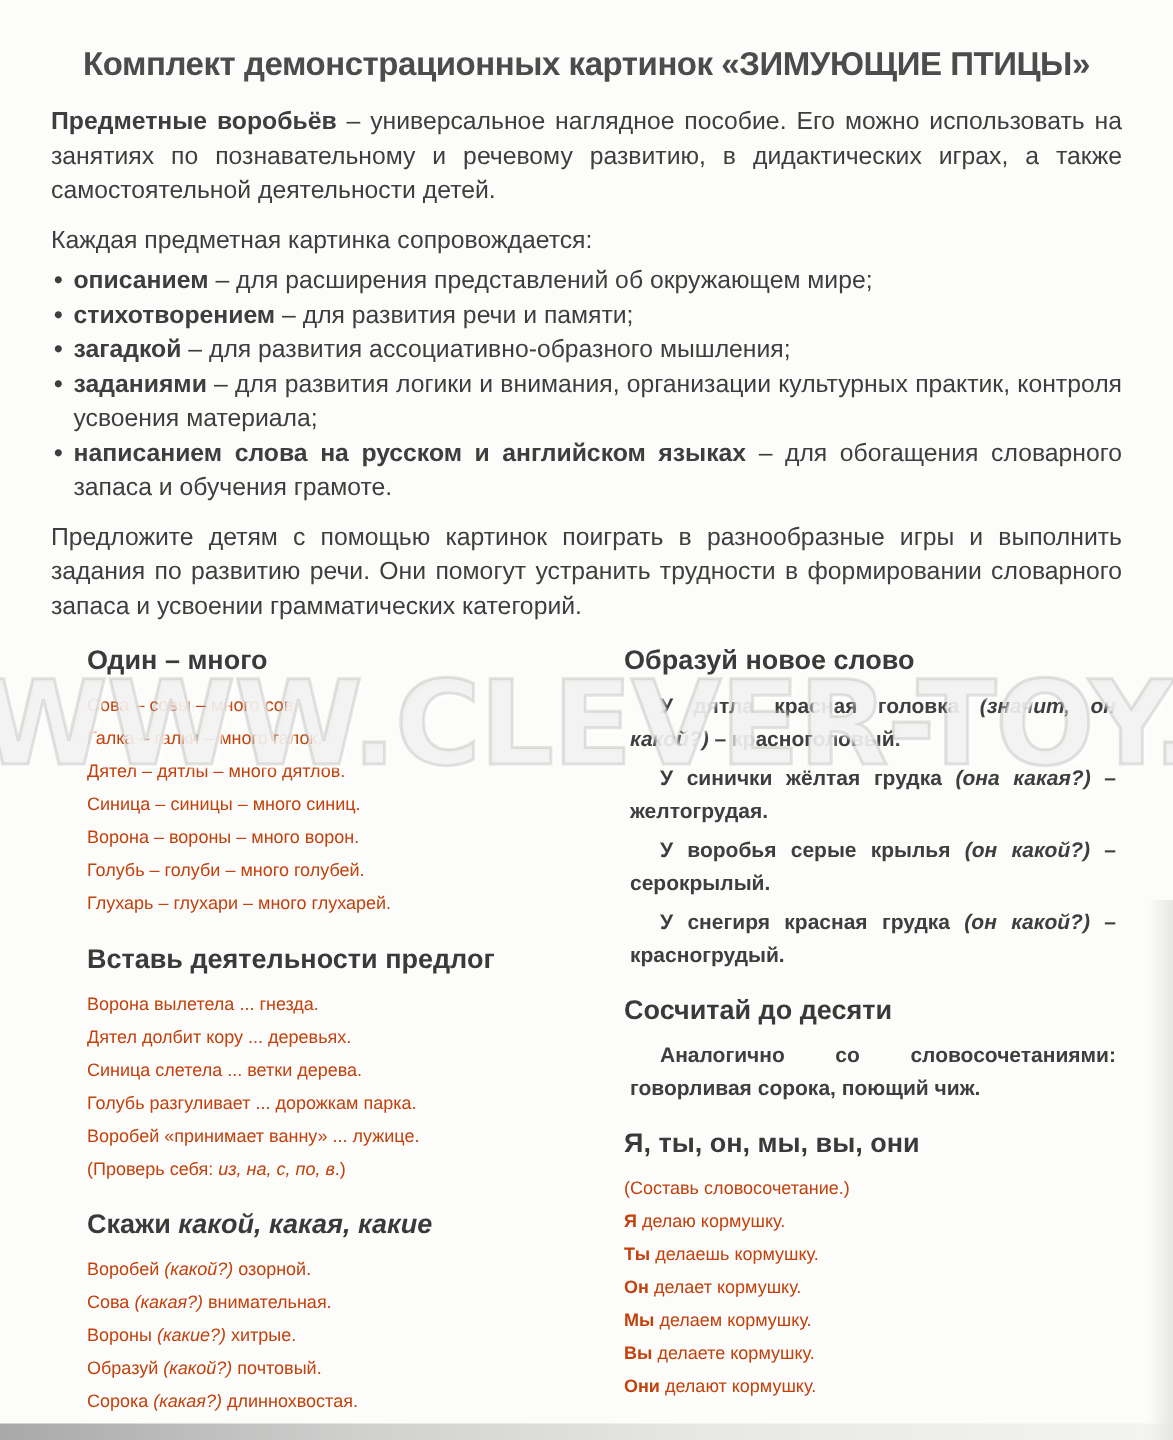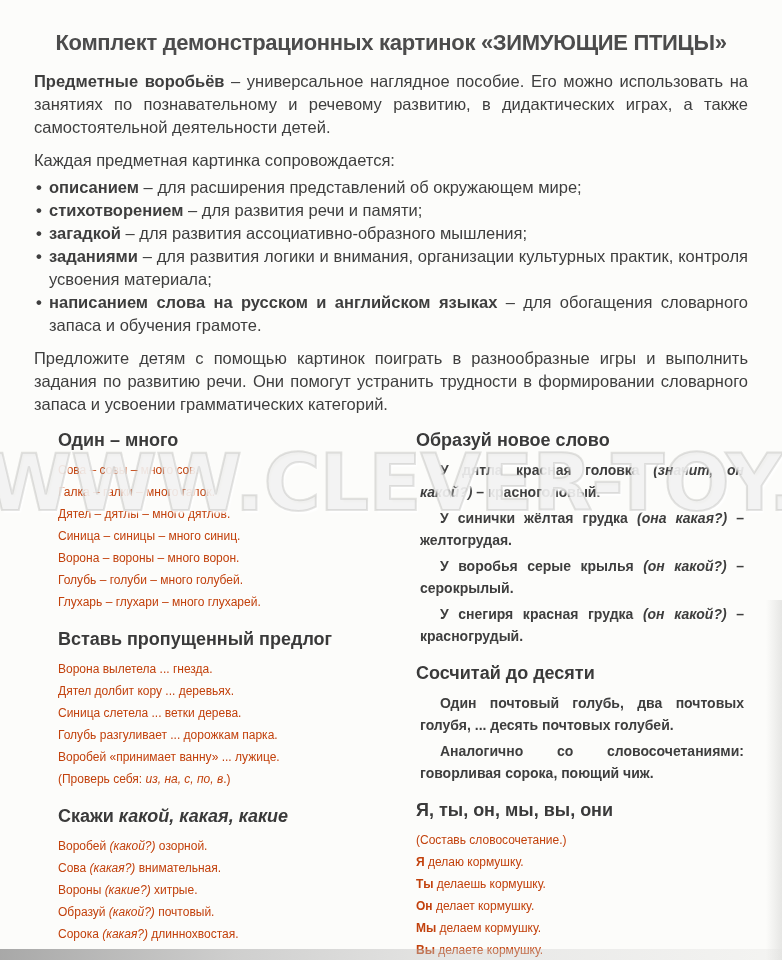--- a/index.html
+++ b/index.html
@@ -152,21 +152,21 @@
           <div class="line"><span>Сова – совы – много сов.</span></div>
           <div class="line"><span>Галка – галки – много галок.</span></div>
           <div class="line"><span>Дятел – дятлы – много дятлов.</span></div>
           <div class="line"><span>Синица – синицы – много синиц.</span></div>
           <div class="line"><span>Ворона – вороны – много ворон.</span></div>
           <div class="line"><span>Голубь – голуби – много голубей.</span></div>
           <div class="line"><span>Глухарь – глухари – много глухарей.</span></div>
         </div>
 
         <div class="sec">
-          <h2 class="sec-h"><span class="b">Вставь пропущенный предлог</span></h2>
+          <h2 class="sec-h"><span class="b">Вставь деятельности предлог</span></h2>
           <div class="line"><span>Ворона вылетела ... гнезда.</span></div>
           <div class="line"><span>Дятел долбит кору ... деревьях.</span></div>
           <div class="line"><span>Синица слетела ... ветки дерева.</span></div>
           <div class="line"><span>Голубь разгуливает ... дорожкам парка.</span></div>
           <div class="line"><span>Воробей «принимает ванну» ... лужице.</span></div>
           <div class="line"><span>(Проверь себя: </span><span class="i">из, на, с, по, в</span><span>.)</span></div>
         </div>
 
         <div class="sec">
           <h2 class="sec-h"><span class="b">Скажи </span><span class="bi">какой, какая, какие</span></h2>
@@ -184,21 +184,20 @@
         <div class="sec">
           <h2 class="sec-h"><span class="b">Образуй новое слово</span></h2>
           <p class="rp"><span>У дятла красная головка </span><span class="i">(значит, он какой?)</span><span> – красноголовый.</span></p>
           <p class="rp"><span>У синички жёлтая грудка </span><span class="i">(она какая?)</span><span> – желтогрудая.</span></p>
           <p class="rp"><span>У воробья серые крылья </span><span class="i">(он какой?)</span><span> – серокрылый.</span></p>
           <p class="rp"><span>У снегиря красная грудка </span><span class="i">(он какой?)</span><span> – красногрудый.</span></p>
         </div>
 
         <div class="sec">
           <h2 class="sec-h"><span class="b">Сосчитай до десяти</span></h2>
-          <p class="rp"><span>Один почтовый голубь, два почтовых голубя, ... десять почтовых голубей.</span></p>
           <p class="rp"><span>Аналогично со словосочетаниями: говорливая сорока, поющий чиж.</span></p>
         </div>
 
         <div class="sec">
           <h2 class="sec-h"><span class="b">Я, ты, он, мы, вы, они</span></h2>
           <div class="line"><span>(Составь словосочетание.)</span></div>
           <div class="line"><span class="b">Я</span><span> делаю кормушку.</span></div>
           <div class="line"><span class="b">Ты</span><span> делаешь кормушку.</span></div>
           <div class="line"><span class="b">Он</span><span> делает кормушку.</span></div>
           <div class="line"><span class="b">Мы</span><span> делаем кормушку.</span></div>

